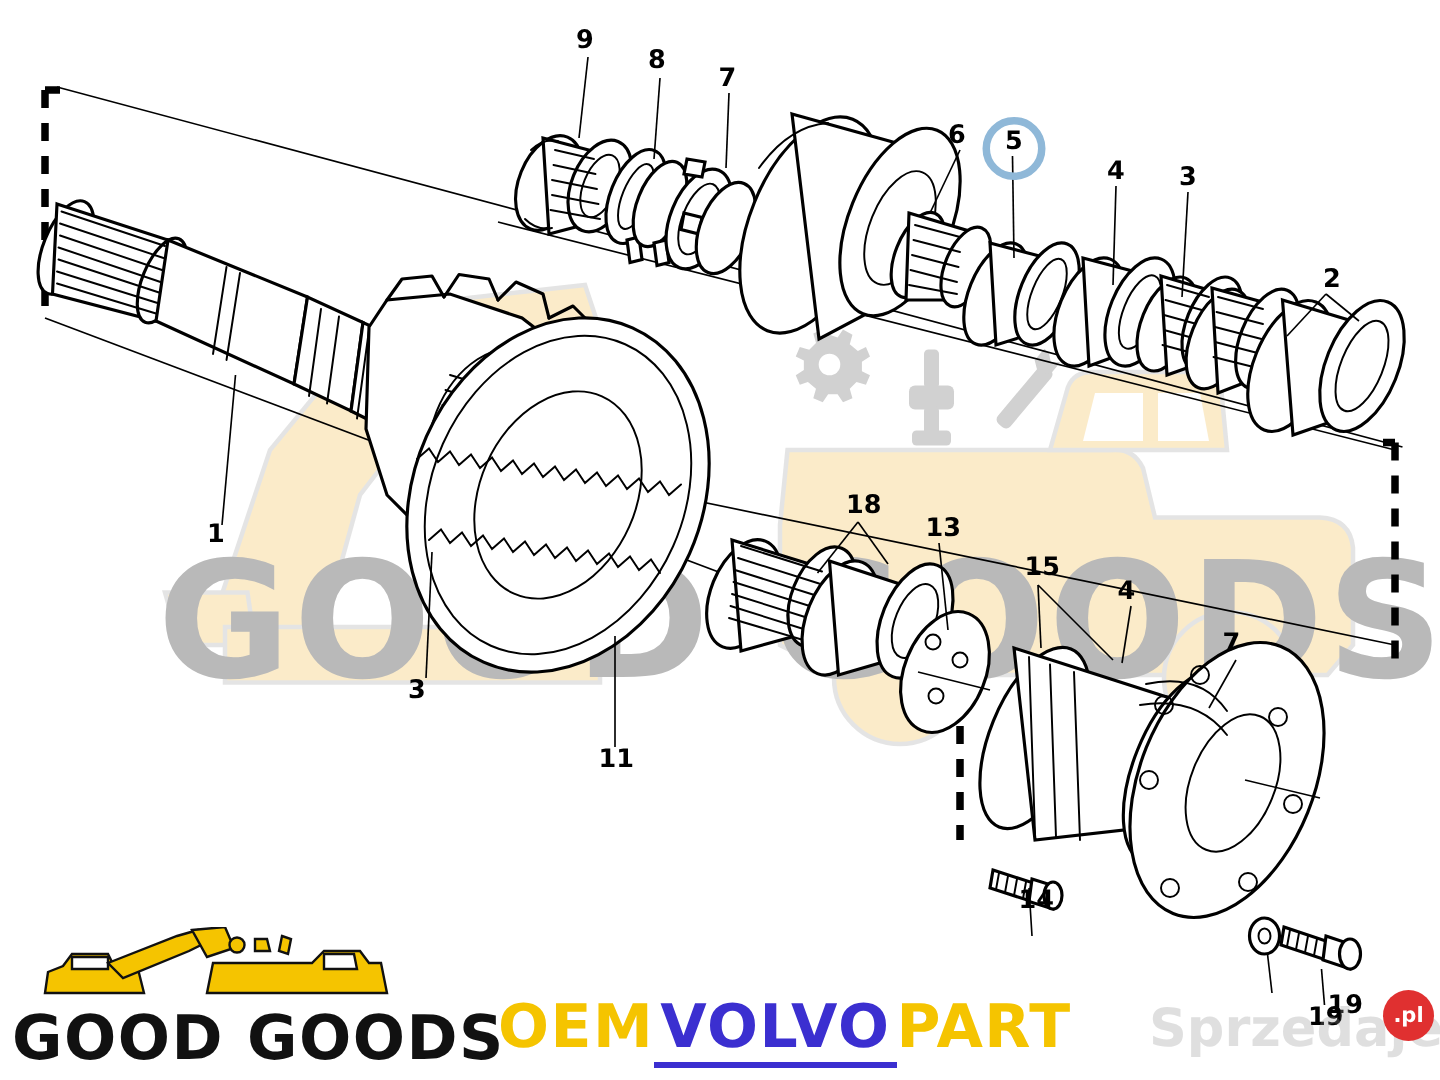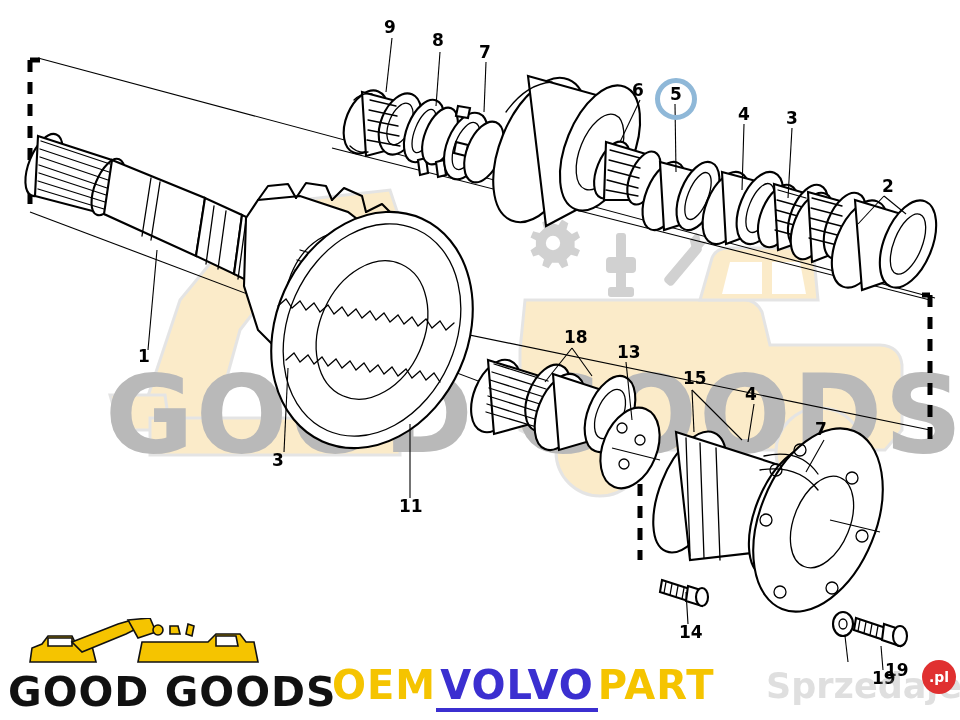--- a/index.html
+++ b/index.html
@@ -480,21 +480,21 @@
     <div class="cn" style="left:738px;top:106px">4</div>
     <div class="cn" style="left:670px;top:86px">5</div>
     <div class="cn" style="left:632px;top:82px">6</div>
     <div class="cn" style="left:479px;top:44px">7</div>
     <div class="cn" style="left:432px;top:32px">8</div>
     <div class="cn" style="left:384px;top:19px">9</div>
     <div class="cn" style="left:272px;top:452px">3</div>
     <div class="cn" style="left:399px;top:498px">11</div>
     <div class="cn" style="left:564px;top:329px">18</div>
     <div class="cn" style="left:617px;top:344px">13</div>
-    <div class="cn" style="left:679px;top:624px">14</div>
+    <div class="cn" style="left:679px;top:592px">14</div>
     <div class="cn" style="left:815px;top:421px">7</div>
     <div class="cn" style="left:683px;top:370px">15</div>
     <div class="cn" style="left:745px;top:386px">4</div>
     <div class="cn" style="left:872px;top:670px">19</div>
     <div class="cn" style="left:885px;top:662px">19</div>
   </div>
 
   <div id="ring5"></div>
 
   <div class="layer" id="wm-sprzedajemy">

